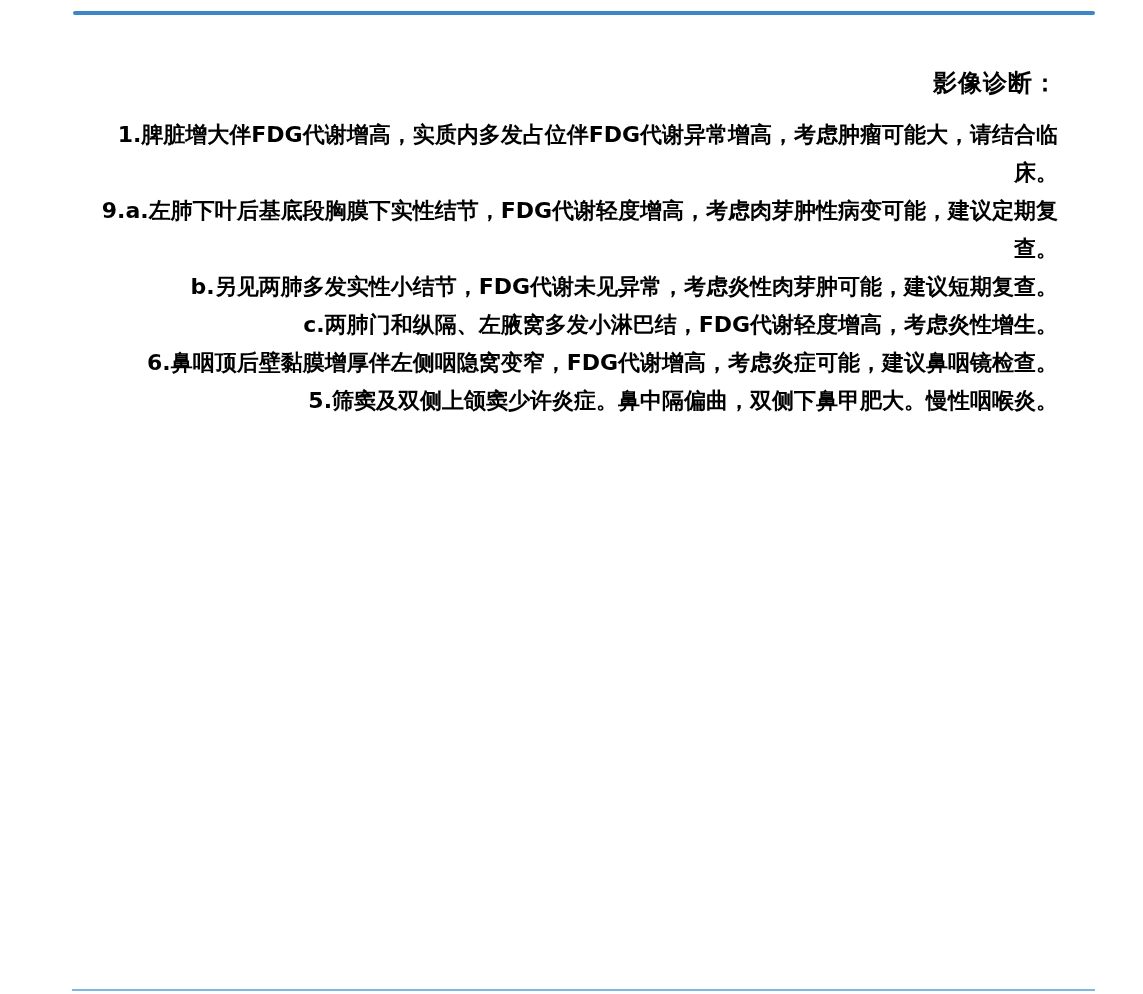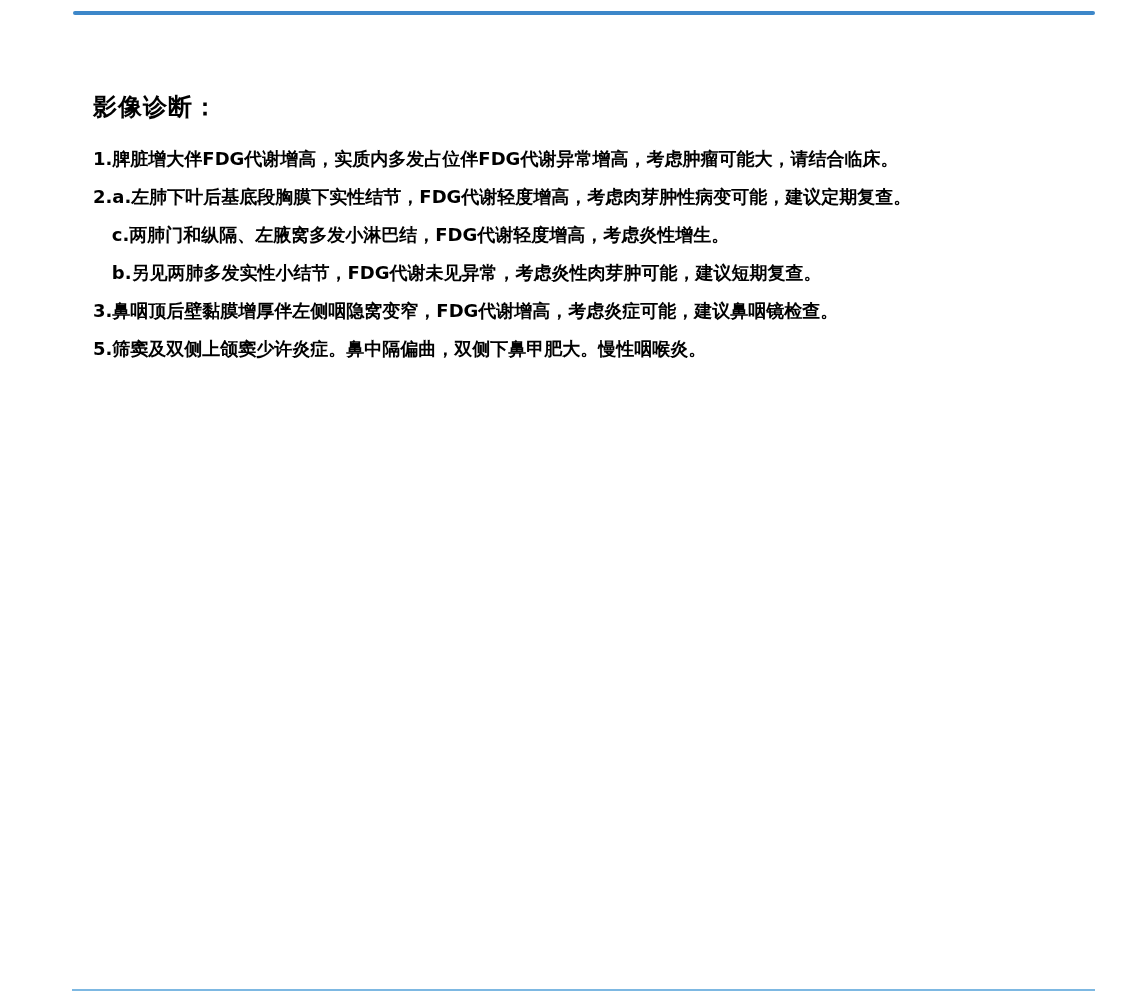--- a/index.html
+++ b/index.html
@@ -23,53 +23,54 @@
   .bottom-rule {
     position: absolute;
     left: 72px;
     top: 989px;
     width: 1023px;
     height: 2px;
   }
   .content {
     position: absolute;
     left: 93px;
-    top: 92px;
+    top: 68px;
     width: 965px;
     color: #000000;
     font-weight: bold;
+    text-align: right;
   }
   .title {
     font-size: 24px;
     line-height: 30px;
     margin-bottom: 18px;
     letter-spacing: 1px;
   }
   .paragraphs {
-    font-size: 18px;
+    font-size: 22px;
     line-height: 38px;
   }
   .paragraph {
     white-space: pre-wrap;
     word-break: break-all;
   }
 </style>
 </head>
 <body>
 
 <div class="page">
   <div class="top-rule" style="background-color: rgb(61, 135, 201);"></div>
 
   <div class="content">
     <div class="title">影像诊断：</div>
 
     <div class="paragraphs">
       <div class="paragraph">1.脾脏增大伴FDG代谢增高，实质内多发占位伴FDG代谢异常增高，考虑肿瘤可能大，请结合临床。</div>
-      <div class="paragraph">2.a.左肺下叶后基底段胸膜下实性结节，FDG代谢轻度增高，考虑肉芽肿性病变可能，建议定期复查。</div>
+      <div class="paragraph">9.a.左肺下叶后基底段胸膜下实性结节，FDG代谢轻度增高，考虑肉芽肿性病变可能，建议定期复查。</div>
+      <div class="paragraph">   b.另见两肺多发实性小结节，FDG代谢未见异常，考虑炎性肉芽肿可能，建议短期复查。</div>
       <div class="paragraph">   c.两肺门和纵隔、左腋窝多发小淋巴结，FDG代谢轻度增高，考虑炎性增生。</div>
-      <div class="paragraph">   b.另见两肺多发实性小结节，FDG代谢未见异常，考虑炎性肉芽肿可能，建议短期复查。</div>
-      <div class="paragraph">3.鼻咽顶后壁黏膜增厚伴左侧咽隐窝变窄，FDG代谢增高，考虑炎症可能，建议鼻咽镜检查。</div>
+      <div class="paragraph">6.鼻咽顶后壁黏膜增厚伴左侧咽隐窝变窄，FDG代谢增高，考虑炎症可能，建议鼻咽镜检查。</div>
       <div class="paragraph">5.筛窦及双侧上颌窦少许炎症。鼻中隔偏曲，双侧下鼻甲肥大。慢性咽喉炎。</div>
     </div>
   </div>
 
   <div class="bottom-rule" style="background-color: rgb(125, 184, 226);"></div>
 </div>
 
 </body></html>

